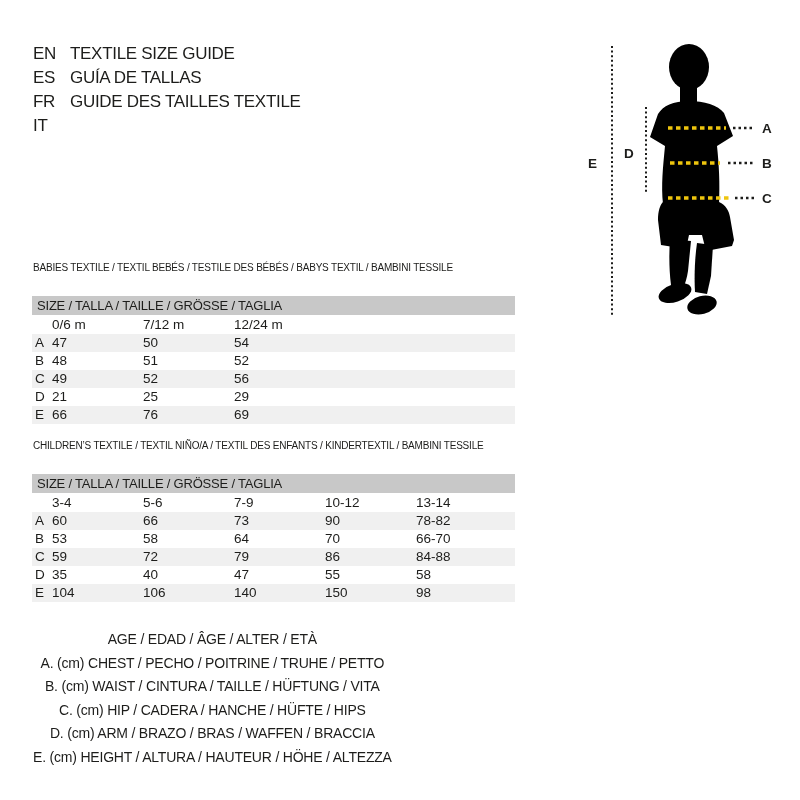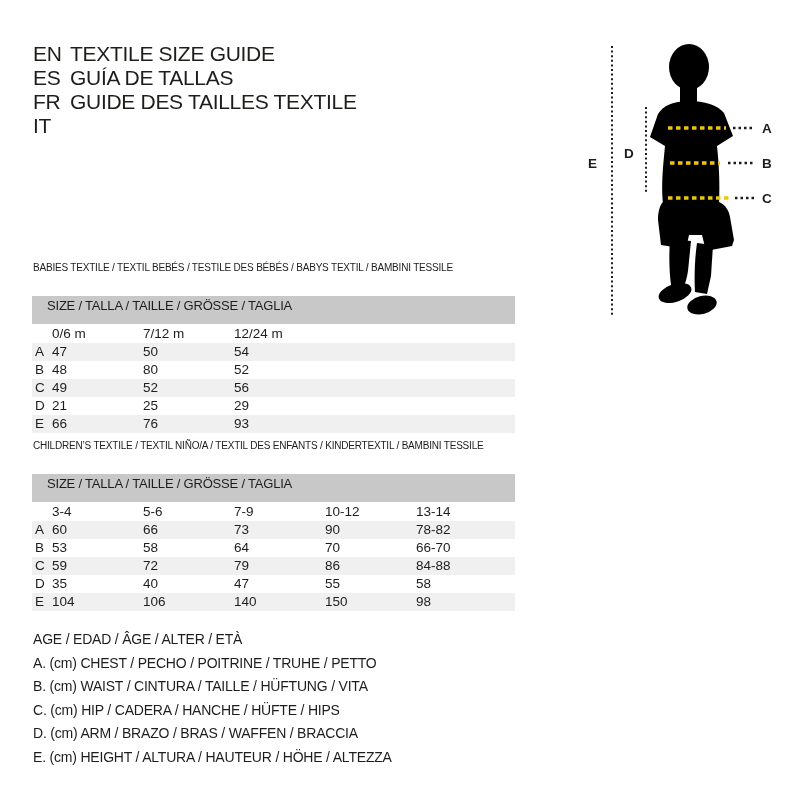--- a/index.html
+++ b/index.html
@@ -3,44 +3,44 @@
 <meta charset="utf-8">
 <style>
   html,body { margin:0; padding:0; background:#ffffff; }
   #canvas {
     position:relative; width:800px; height:800px; background:#ffffff;
     font-family:"Liberation Sans", sans-serif; color:#1d1d1b; overflow:hidden;
     -webkit-font-smoothing:antialiased;
   }
   
   .languages { position:absolute; left:33px; top:42px; }
-  .lang-row { display:flex; height:24px; line-height:24px; font-size:21px; letter-spacing:-0.3px; white-space:nowrap; }
+  .lang-row { display:flex; height:24px; line-height:24px; font-size:17px; letter-spacing:-0.3px; white-space:nowrap; }
   .lang-code { width:37px; flex:0 0 37px; }
   
   .figure { position:absolute; left:578px; top:25px; width:222px; height:300px; }
   
   .section-title { position:absolute; font-size:10px; letter-spacing:-0.2px; white-space:nowrap;text-align:right; }
   #babies-title { left:33px; top:262px; }
   #children-title { left:33px; top:440px; }
   
   .size-table { position:absolute; width:483px; }
   #babies-table { left:32px; top:296px; }
   #children-table { left:32px; top:474px; }
   .size-bar {
-    height:28px; line-height:19px; background:#c8c8c8; font-size:13px;
-    letter-spacing:-0.2px; padding-left:15px; box-sizing:border-box; white-space:nowrap;
+    height:19px; line-height:19px; background:#c8c8c8; font-size:13px;
+    letter-spacing:-0.2px; padding-left:5px; box-sizing:border-box; white-space:nowrap;
   }
   .t-row { display:flex; height:18px; line-height:18px; font-size:13.5px; }
   .t-row.head { height:19px; line-height:19px; }
   .t-row.stripe { background:#f0f0f0; }
   .cell { flex:0 0 91px; width:91px; text-align:left; }
   .cell.label { flex:0 0 20px; width:20px; text-align:left; padding-left:3px; box-sizing:border-box; }
   
   .legend { position:absolute; left:33px; top:628px; }
-  .legend-line { height:23.5px; line-height:23.5px; font-size:14px; letter-spacing:-0.2px; white-space:nowrap; }
+  .legend-line { height:23.5px; line-height:23.5px; font-size:14px; letter-spacing:-0.2px; white-space:nowrap;text-align:center; }
 </style>
 </head>
 <body>
 
 <div id="canvas">
 
   <div class="languages">
     <div class="lang-row">
       <span class="lang-code">EN</span>
       <span class="lang-title">TEXTILE SIZE GUIDE</span>
@@ -103,40 +103,40 @@
     </div>
     <div class="t-row stripe">
       <span class="cell label">A</span>
       <span class="cell">47</span>
       <span class="cell">50</span>
       <span class="cell">54</span>
     </div>
     <div class="t-row">
       <span class="cell label">B</span>
       <span class="cell">48</span>
-      <span class="cell">80</span>
+      <span class="cell">51</span>
       <span class="cell">52</span>
     </div>
     <div class="t-row stripe">
       <span class="cell label">C</span>
       <span class="cell">49</span>
       <span class="cell">52</span>
       <span class="cell">56</span>
     </div>
     <div class="t-row">
       <span class="cell label">D</span>
       <span class="cell">21</span>
       <span class="cell">25</span>
       <span class="cell">29</span>
     </div>
     <div class="t-row stripe">
       <span class="cell label">E</span>
       <span class="cell">66</span>
       <span class="cell">76</span>
-      <span class="cell">93</span>
+      <span class="cell">69</span>
     </div>
   </div>
 
   <div class="section-title" id="children-title">CHILDREN’S TEXTILE / TEXTIL NIÑO/A / TEXTIL DES ENFANTS / KINDERTEXTIL / BAMBINI TESSILE</div>
   <div class="size-table" id="children-table">
     <div class="size-bar">SIZE / TALLA / TAILLE / GRÖSSE / TAGLIA</div>
     <div class="t-row head">
       <span class="cell label"></span>
       <span class="cell">3-4</span>
       <span class="cell">5-6</span>

